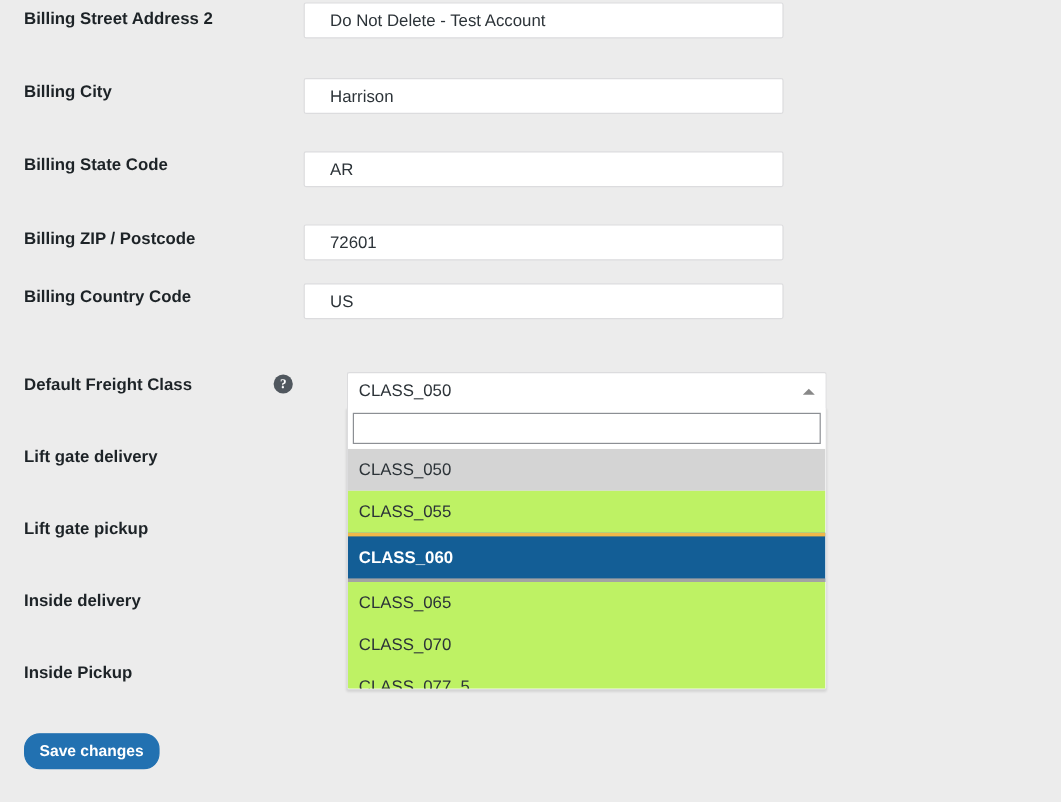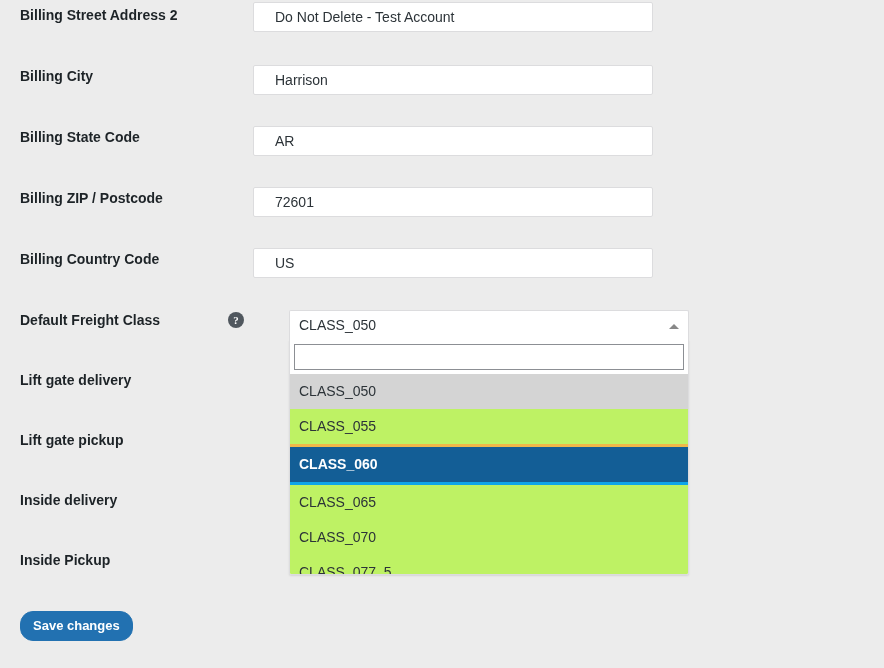--- a/index.html
+++ b/index.html
@@ -77,21 +77,21 @@
     color: #2c3338;
     line-height: 28px;
     outline: none;
   }
 
   
   #row-street2  { top: 6px;   }
   #row-city     { top: 67px;  }
   #row-state    { top: 128px; }
   #row-zip      { top: 189px; }
-  #row-country  { top: 250px; }
+  #row-country  { top: 238px; }
   #row-freight  { top: 311px; }
   #row-liftdel  { top: 371px; }
   #row-liftpick { top: 431px; }
   #row-insidedel   { top: 491px; }
   #row-insidepick  { top: 551px; }
 
   #row-street2 .text-input  { top: -4px; }
   #row-city .text-input     { top: -2px; }
   #row-state .text-input    { top: -2px; }
   #row-zip .text-input      { top: -2px; }
@@ -188,21 +188,21 @@
   .combo-option.is-selected {
     background: #d4d4d4;
     color: #2c3338;
   }
 
   .combo-option.is-highlighted {
     background: #135e96;
     color: #ffffff;
     font-weight: bold;
     border-top: 3px solid #f0b849;
-    border-bottom: 3px solid #0ea5e9;
+    border-bottom: 3px solid #a3a3a3;
     height: 41px;
     line-height: 35px;
   }
 
   
   .submit-wrap {
     position: absolute;
     left: 20px;
     top: 611px;
   }

